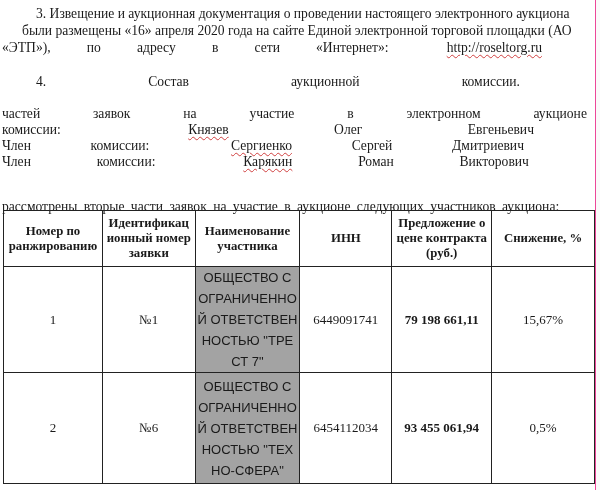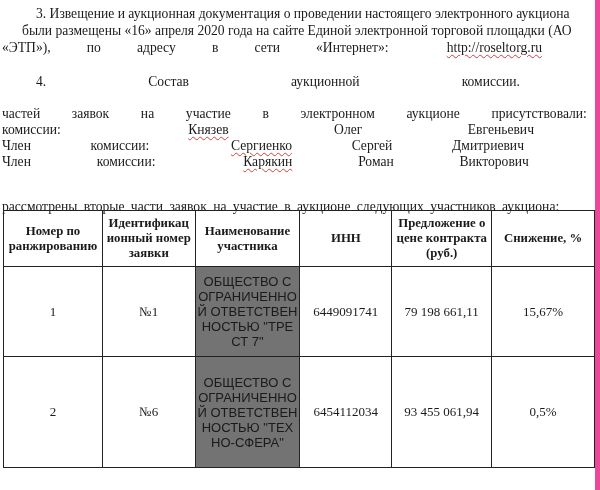--- a/index.html
+++ b/index.html
@@ -6,21 +6,21 @@
     body {
       width: 600px; height: 490px; overflow: hidden;
       background: #fafafa;
       font-family: "Liberation Serif", "DejaVu Serif", serif;
       color: #1a1a1a;
       position: relative;
     }
     .page {
       position: absolute; left: 0; top: 0; width: 595px; height: 490px;
       background: #ffffff;
-      border-right: 6px solid #ec4899;
+      border-right: 1px solid #ec4899;
     }
     .p {
       position: absolute; left: 2px; width: 588px;
       font-size: 13.6px; line-height: 16px;
       white-space: nowrap;
     }
     .just { display: flex; justify-content: space-between; }
     .indent { padding-left: 34px; box-sizing: border-box; }
     .spell { text-decoration: underline wavy #d04040; text-decoration-thickness: 1px; text-underline-offset: 2px; margin-left: 22px; }
 
@@ -35,25 +35,25 @@
       text-align: center;
       vertical-align: middle;
     }
     table.auction th {
       font-weight: bold; line-height: 15px; height: 55px;
       font-size: 12.8px;
     }
     table.auction td { font-size: 13px; }
     td.name {
       text-align: left; font-family: "Liberation Sans", sans-serif;
-      font-size: 11.8px; line-height: 15px; padding: 0 1px;
-      background: #737373;
+      font-size: 11.8px; line-height: 21px; padding: 0 1px;
+      background: #a3a3a3;
       word-break: break-all;
     }
-    td.price { text-align: left; }
+    td.price { text-align: left; font-weight: bold; }
     tr.r1 td { height: 89px; }
     tr.r2 td { height: 110px; }
   </style>
 </head>
 <body>
 
 <div class="page">
 
   <div class="p indent" style="top:6px;">3. Извещение и аукционная документация о проведении настоящего электронного аукциона</div>
   <div class="p" style="top:23px; text-align:justify;margin-left:20px;">были размещены «16» апреля 2020 года на сайте Единой электронной торговой площадки (АО</div>
@@ -74,21 +74,20 @@
     <span>комиссии.</span>
   </div>
   <div class="p just" style="top:106px; width:585px;">
     <span>частей</span>
     <span>заявок</span>
     <span>на</span>
     <span>участие</span>
     <span>в</span>
     <span>электронном</span>
     <span>аукционе</span>
-    <span>присутствовали:</span>
   </div>
 
   <div class="p just" style="top:122px; width:532px;">
     <span>комиссии:</span>
     <span class="spell">Князев</span>
     <span>Олег</span>
     <span>Евгеньевич</span>
   </div>
   <div class="p just" style="top:138px; width:522px;">
     <span>Член</span>

